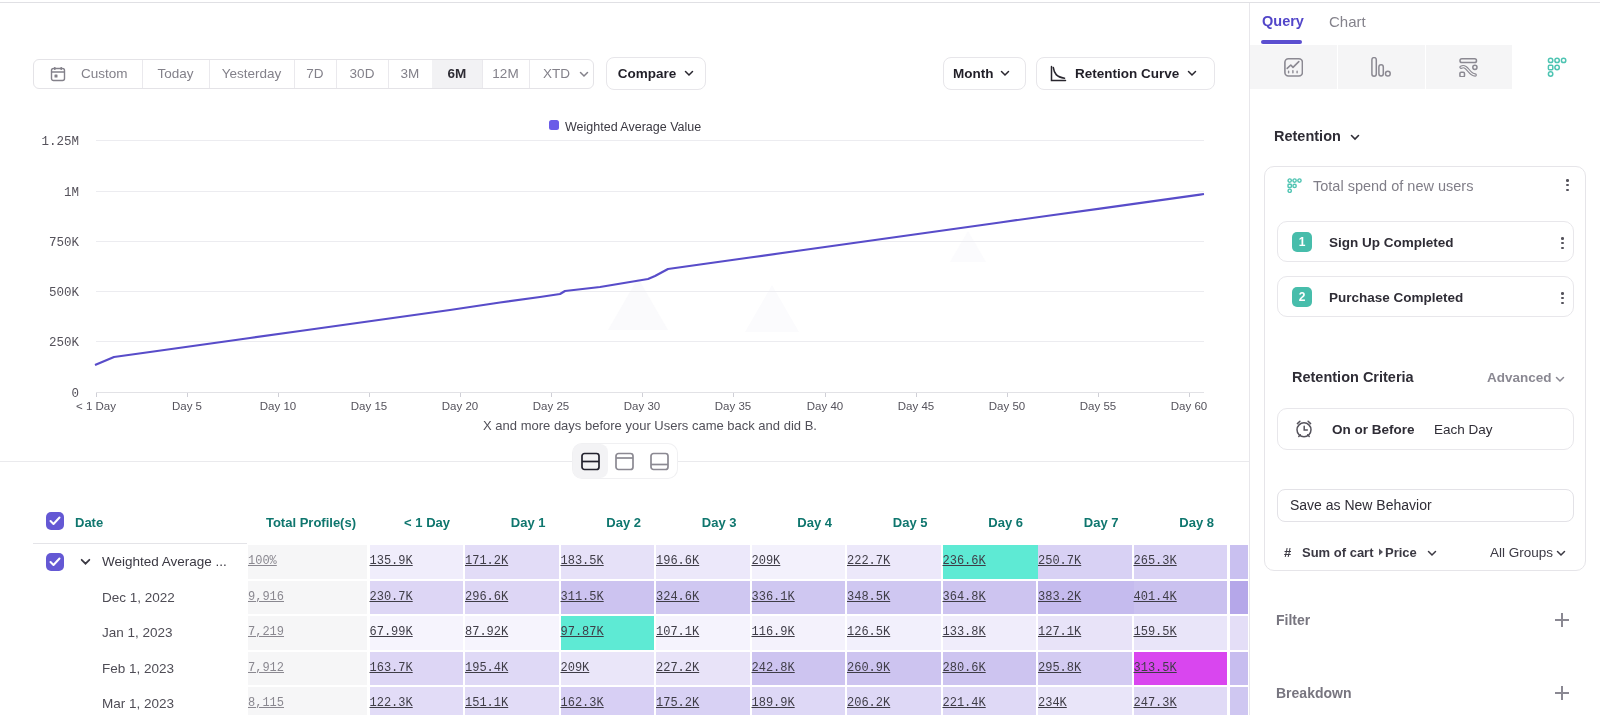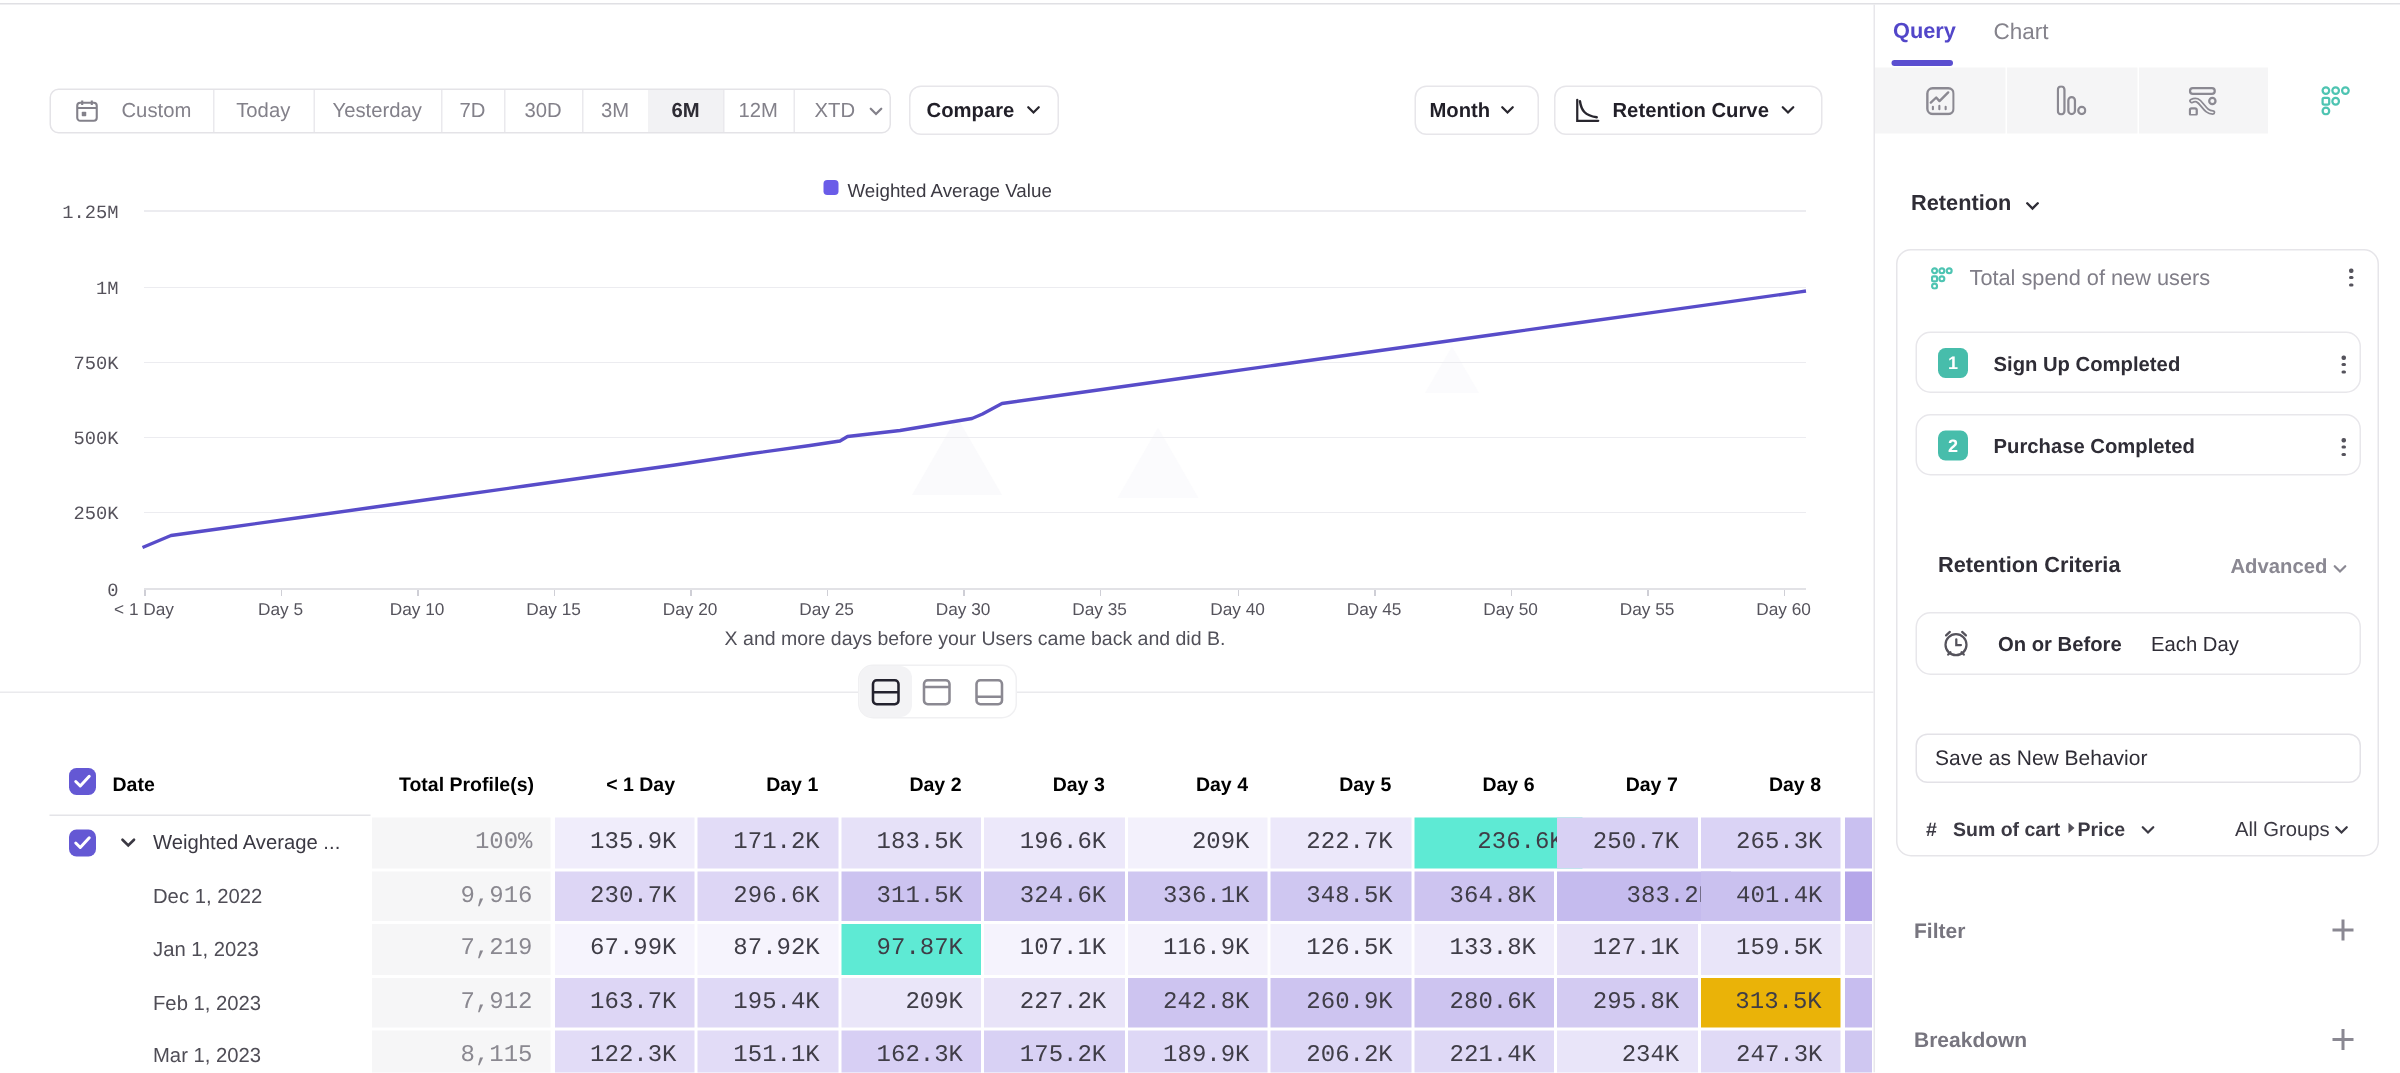--- a/index.html
+++ b/index.html
@@ -26,25 +26,25 @@
   .legend .tx { font-size:12.5px; color:#3b3942; }
   .caption { position:absolute; left:250px; top:418px; width:800px; text-align:center; font-size:13px; color:#515059; }
 
   
   .chline { position:absolute; left:0; top:461px; width:1249px; height:1px; background:#eaeaed; }
   .toggles { position:absolute; left:573px; top:444px; width:104px; height:34px; background:#fff; border-radius:9px; box-shadow:0 0 0 1px #f0f0f2; display:flex; }
   .tg { width:34.6px; height:34px; display:flex; align-items:center; justify-content:center; border-radius:8px; }
   .tg.on { background:#f3f3f5; }
 
   
-  .thead { position:absolute; left:0; top:505px; width:1250px; height:38px; font-size:13px; font-weight:bold; color:#000000; }
+  .thead { position:absolute; left:0; top:505px; width:1250px; height:38px; font-size:13px; font-weight:bold; color:#0f766e; }
   .thead .h { position:absolute; top:0; height:38px; line-height:36px; text-align:right; }
   .hline { position:absolute; left:33px; top:543px; width:214px; height:1px; background:#e4e4e8; }
   .trow { position:absolute; left:0; width:1250px; height:33.5px; }
-  .cell { position:absolute; top:0; height:33.5px; line-height:33.5px; font-size:16px; text-align:right; padding-right:12px; color:#3f3d47; }
+  .cell { position:absolute; top:0; height:33.5px; line-height:33.5px; font-size:12px; padding-right:12px; color:#3f3d47;text-decoration:underline; }
   .tp { background:#f6f6f7; color:#8a8890; }
   .datelab { position:absolute; left:102px; top:0; height:33.5px; line-height:33.5px; font-size:13.5px; color:#4f4d56; }
 
   .cb { position:absolute; width:18px; height:18px; background:#6458d4; border-radius:5px; }
   .cb svg { position:absolute; left:3px; top:4px; }
 
   
   .sb-tab { position:absolute; top:13px; font-size:14.5px; font-weight:bold; }
   .sb-underline { position:absolute; left:1261px; top:40px; width:41px; height:3.5px; border-radius:2px; background:#5b4fd0; }
   .icontab { position:absolute; top:45px; height:44px; background:#f5f5f6; display:flex; align-items:center; justify-content:center; }
@@ -280,21 +280,21 @@
       <div class="datelab">Feb 1, 2023</div>
       <div class="cell tp mono" style="left:248px;width:119px">7,912</div>
       <div class="cell mono" style="left:369.5px;width:93.5px;background:#ddd6f5">163.7K</div>
       <div class="cell mono" style="left:465px;width:93.5px;background:#dfd9f6">195.4K</div>
       <div class="cell mono" style="left:560.5px;width:93.5px;background:#eae6f9">209K</div>
       <div class="cell mono" style="left:656px;width:93.5px;background:#e8e3f8">227.2K</div>
       <div class="cell mono" style="left:751.5px;width:93.5px;background:#cdc4f0">242.8K</div>
       <div class="cell mono" style="left:847px;width:93.5px;background:#cdc4f0">260.9K</div>
       <div class="cell mono" style="left:942.5px;width:93.5px;background:#cdc4f0">280.6K</div>
       <div class="cell mono" style="left:1038px;width:93.5px;background:#d3cbf2">295.8K</div>
-      <div class="cell mono" style="left:1133.5px;width:93px;background:#eab308">313.5K</div>
+      <div class="cell mono" style="left:1133.5px;width:93px;background:#d946ef">313.5K</div>
       <div class="cell mono" style="left:1229.5px;width:18.5px;background:#c7bdef"></div>
     </div>
     <div class="trow" style="top:687px">
       <div class="datelab">Mar 1, 2023</div>
       <div class="cell tp mono" style="left:248px;width:119px">8,115</div>
       <div class="cell mono" style="left:369.5px;width:93.5px;background:#e2dcf7">122.3K</div>
       <div class="cell mono" style="left:465px;width:93.5px;background:#e2dcf7">151.1K</div>
       <div class="cell mono" style="left:560.5px;width:93.5px;background:#d7cff4">162.3K</div>
       <div class="cell mono" style="left:656px;width:93.5px;background:#d8d1f4">175.2K</div>
       <div class="cell mono" style="left:751.5px;width:93.5px;background:#ded8f6">189.9K</div>

